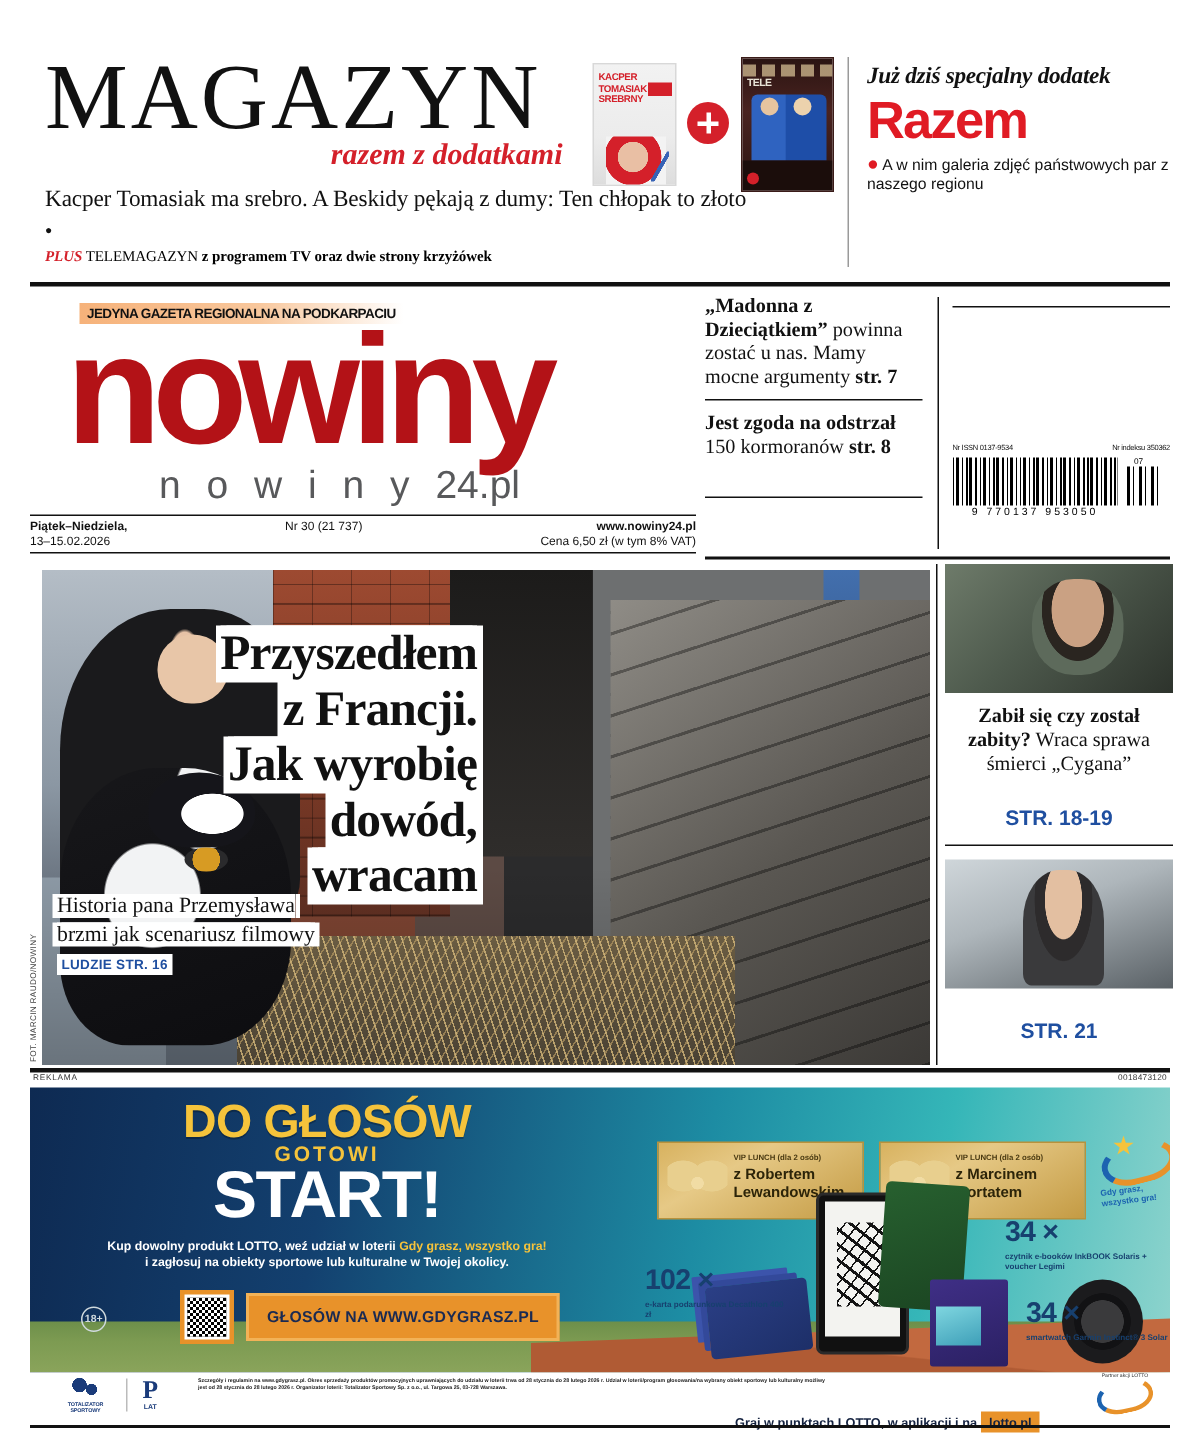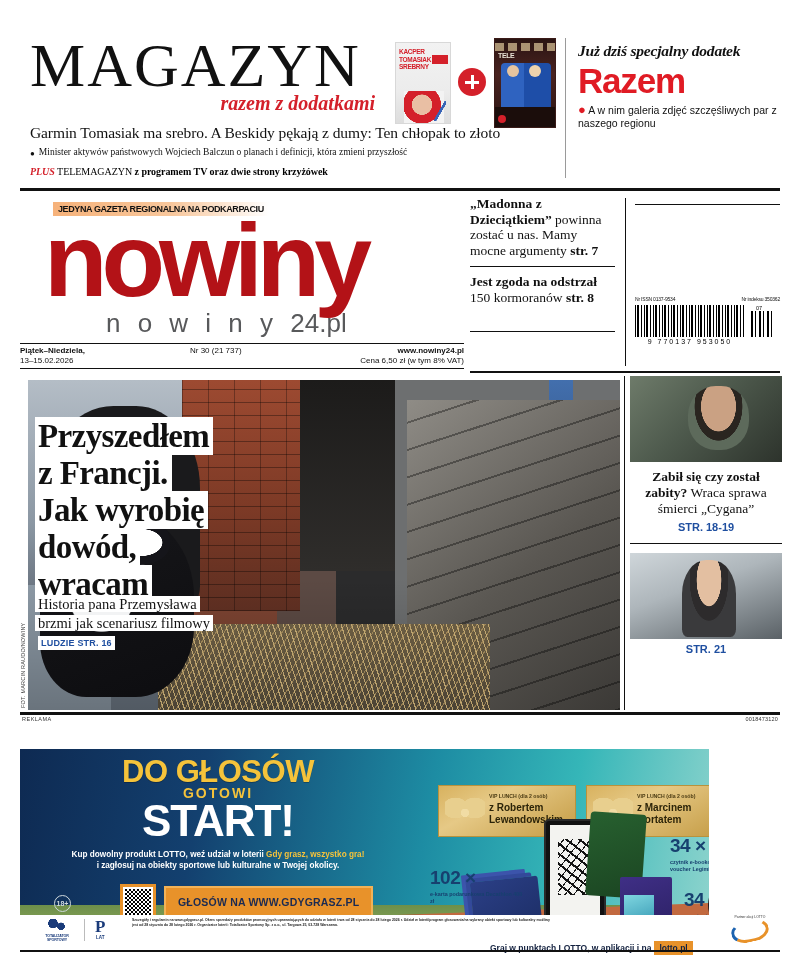--- a/index.html
+++ b/index.html
@@ -211,21 +211,21 @@
   .photo-credit {
     position:absolute; left:20px; top:600px; width:10px; height:108px;
     font-family:"Liberation Sans",sans-serif; font-size:5.5px; color:#444;
     writing-mode:vertical-rl; transform:rotate(180deg); letter-spacing:0.2px;
     white-space:nowrap;
   }
 
   .lead-head {
     position:absolute; left:38px; top:418px; width:280px;
     font-family:"Liberation Serif",serif; font-weight:700;
-    font-size:33px; line-height:37px; color:#111; letter-spacing:-0.6px;
+    font-size:33px; line-height:37px; color:#111; letter-spacing:-0.6px;text-align:right;
   }
   .lead-head span {
     background:#fff; box-shadow:4px 0 0 #fff, -3px 0 0 #fff;
     display:inline; padding:1px 0;
   }
   .lead-deck {
     position:absolute; left:38px; top:595px; width:260px;
     font-family:"Liberation Serif",serif; font-size:14.5px; line-height:19px; color:#111;
   }
   .lead-deck span { background:#fff; box-shadow:3px 0 0 #fff,-3px 0 0 #fff; }
@@ -246,39 +246,38 @@
   .sp2 { background:linear-gradient(160deg,#cfd6da 0%, #aeb6bb 40%, #5a6166 100%); }
   .sp2:after{content:"";position:absolute;left:34%;top:8%;width:36%;height:90%;
     background:radial-gradient(ellipse at 50% 26%, #e3bfa1 0 32%, #2d2b2c 33% 50%, #3a3a3c 51% 100%);
     border-radius:44% 44% 10% 10%;}
   .side-head {
     font-family:"Liberation Serif",serif; font-size:13.5px; line-height:16px;
     text-align:center; color:#111; margin-top:7px;
   }
   .side-head b { font-weight:700; }
   .side-page {
-    font-family:"Liberation Sans",sans-serif; font-weight:700; font-size:11px;
-    color:#1f4fa0; text-align:center; margin-top:4px;
+    font-family:"Liberation Sans",sans-serif; font-weight:700; font-size:14px;
+    color:#1f4fa0; text-align:center; margin-top:20px;
   }
   .side-rule { height:1px; background:#111; margin:10px 0 9px 0; }
 
   
   .ad-wrap { position:absolute; left:20px; top:716px; width:760px; height:233px; }
   .ad-label {
     position:absolute; left:2px; top:0; font-family:"Liberation Sans",sans-serif;
     font-size:5.5px; color:#333; letter-spacing:0.5px;
   }
   .ad-code {
     position:absolute; right:2px; top:0; font-family:"Liberation Sans",sans-serif;
     font-size:5.5px; color:#333; letter-spacing:0.2px;
   }
   .ad-body {
-    position:absolute; left:0; top:9px; width:689px; height:190px; overflow:hidden;
+    position:absolute; left:0; top:9px; width:760px; height:190px; overflow:hidden;
     background:linear-gradient(100deg,#0e2a52 0%, #13406f 26%, #1d8ca3 58%, #35b6b8 78%, #8fd4cd 100%);
-    margin-top:24px;
   }
   .ad-grass {
     position:absolute; left:0; bottom:0; width:100%; height:34px;
     background:linear-gradient(180deg,#6d8f4a 0%, #7d9b52 40%, #8aa45b 100%);
   }
   .ad-track {
     position:absolute; right:0; bottom:0; width:56%; height:36px;
     background:linear-gradient(188deg,#c2693f 0 45%, #b05b34 46% 100%);
     transform:skewY(-2.2deg); transform-origin:right bottom;
   }
@@ -411,24 +410,23 @@
 </head>
 <body>
 
 <div class="page">
 
   <div class="promo">
 
     <div class="promo-left">
       <div class="magazyn-word">MAGAZYN</div>
       <div class="magazyn-sub">razem z dodatkami</div>
-      <div class="promo-head">Garmin Tomasiak ma srebro. A Beskidy pękają z dumy: Ten chłopak to złoto</div>
+      <div class="promo-head">Kacper Tomasiak ma srebro. A Beskidy pękają z dumy: Ten chłopak to złoto</div>
       <div class="promo-bullet">
         <span class="dot">●</span>
-        <span>Minister aktywów państwowych Wojciech Balczun o planach i definicji, która zmieni przyszłość</span>
       </div>
       <div class="promo-plus">
         <span class="pl">PLUS</span>
         <span>TELEMAGAZYN</span>
         <span class="b">z programem TV oraz dwie strony krzyżówek</span>
       </div>
     </div>
 
     <div class="thumbs">
       <div class="cover1">
@@ -451,21 +449,21 @@
 
     <div class="promo-divider"></div>
 
     <div class="promo-right">
       <div class="pr-kicker">Już dziś specjalny dodatek</div>
       <div class="pr-big">
         <div>Razem</div>
       </div>
       <div class="pr-note">
         <span class="rd">●</span>
-        <span>A w nim galeria zdjęć szczęśliwych par z naszego regionu</span>
+        <span>A w nim galeria zdjęć państwowych par z naszego regionu</span>
       </div>
     </div>
   </div>
 
   <div class="rule-thick" style="top:188px;"></div>
 
   <div class="masthead">
     <div class="badge-strip">JEDYNA GAZETA REGIONALNA NA PODKARPACIU</div>
     <div class="nowiny">nowiny</div>
     <div class="nowiny24">

